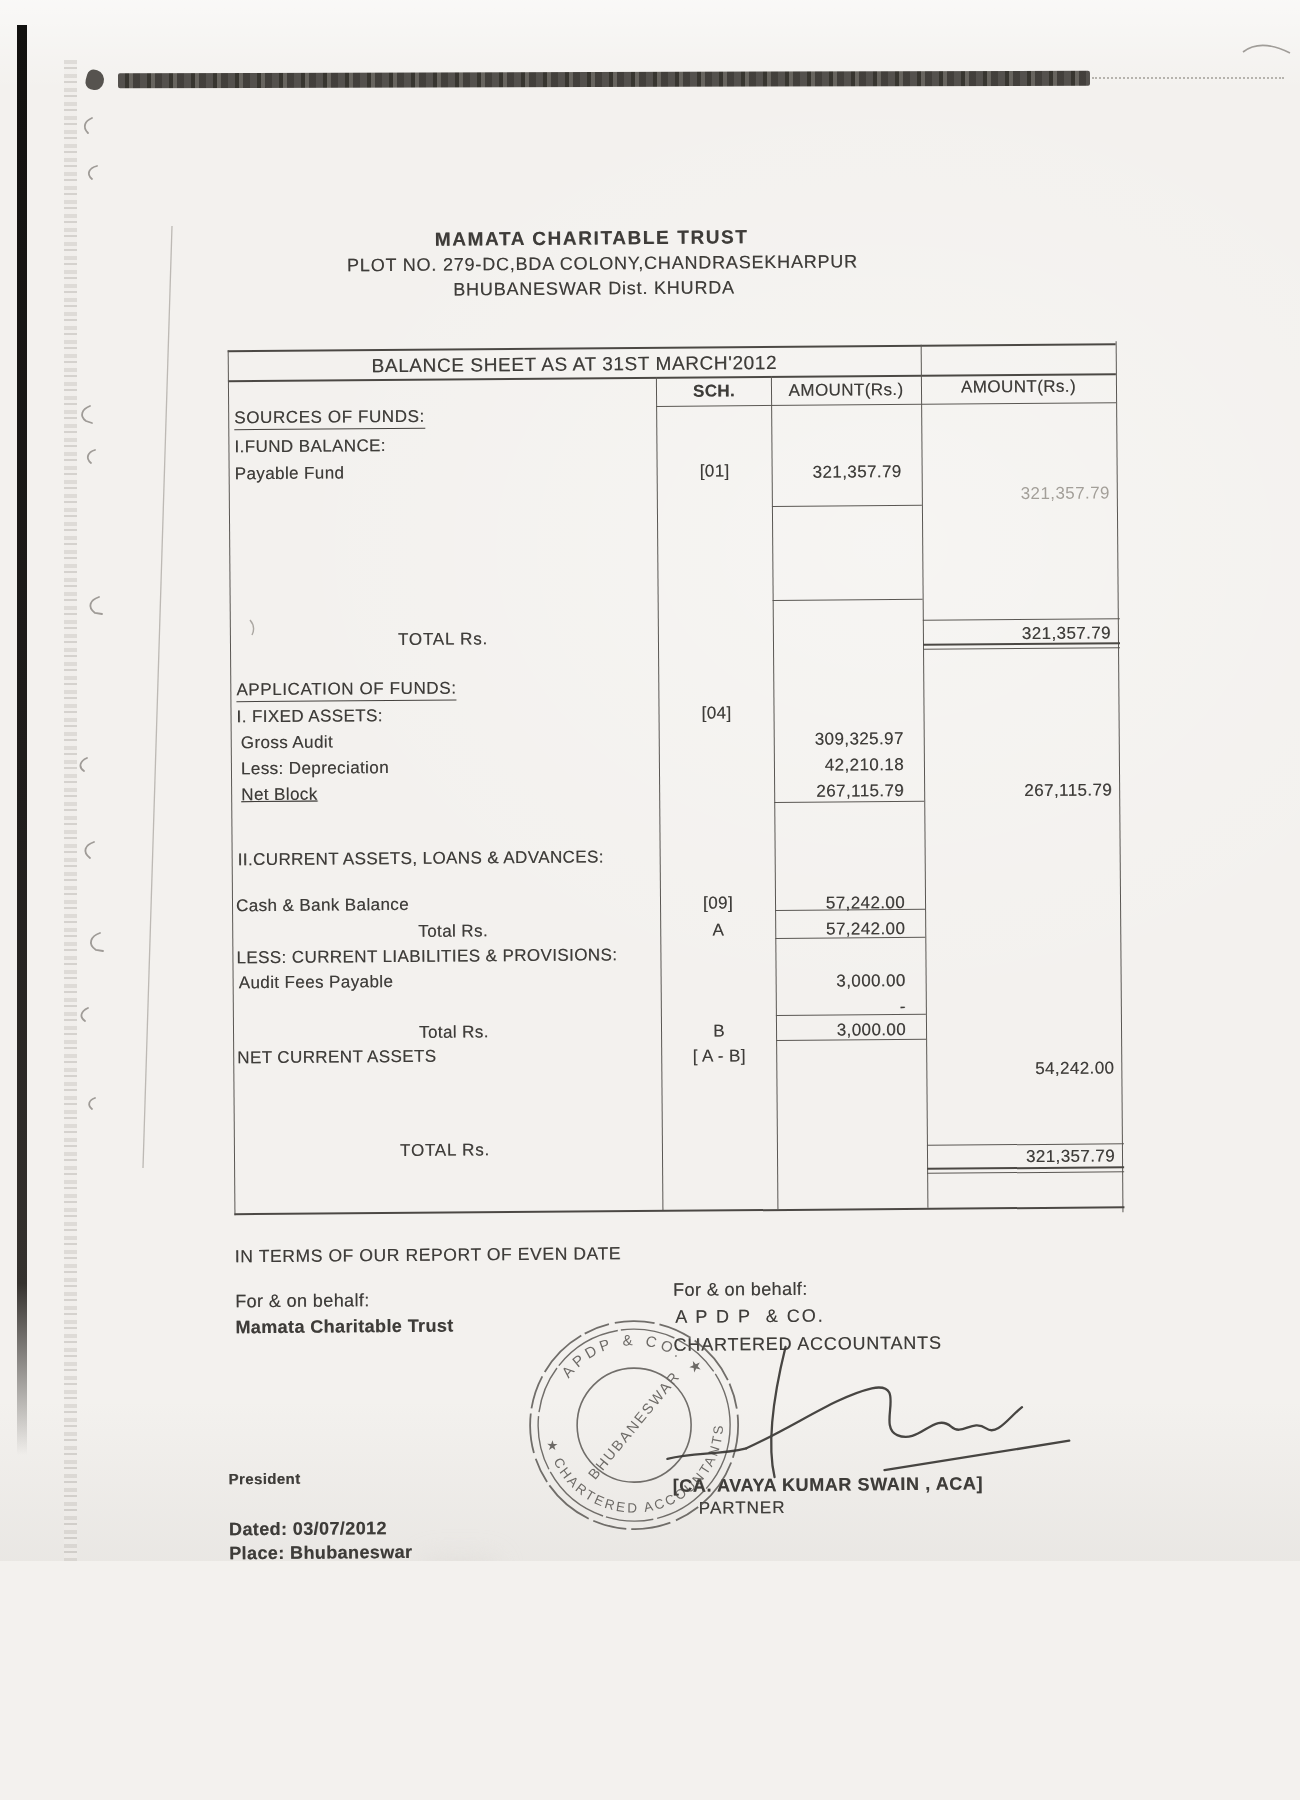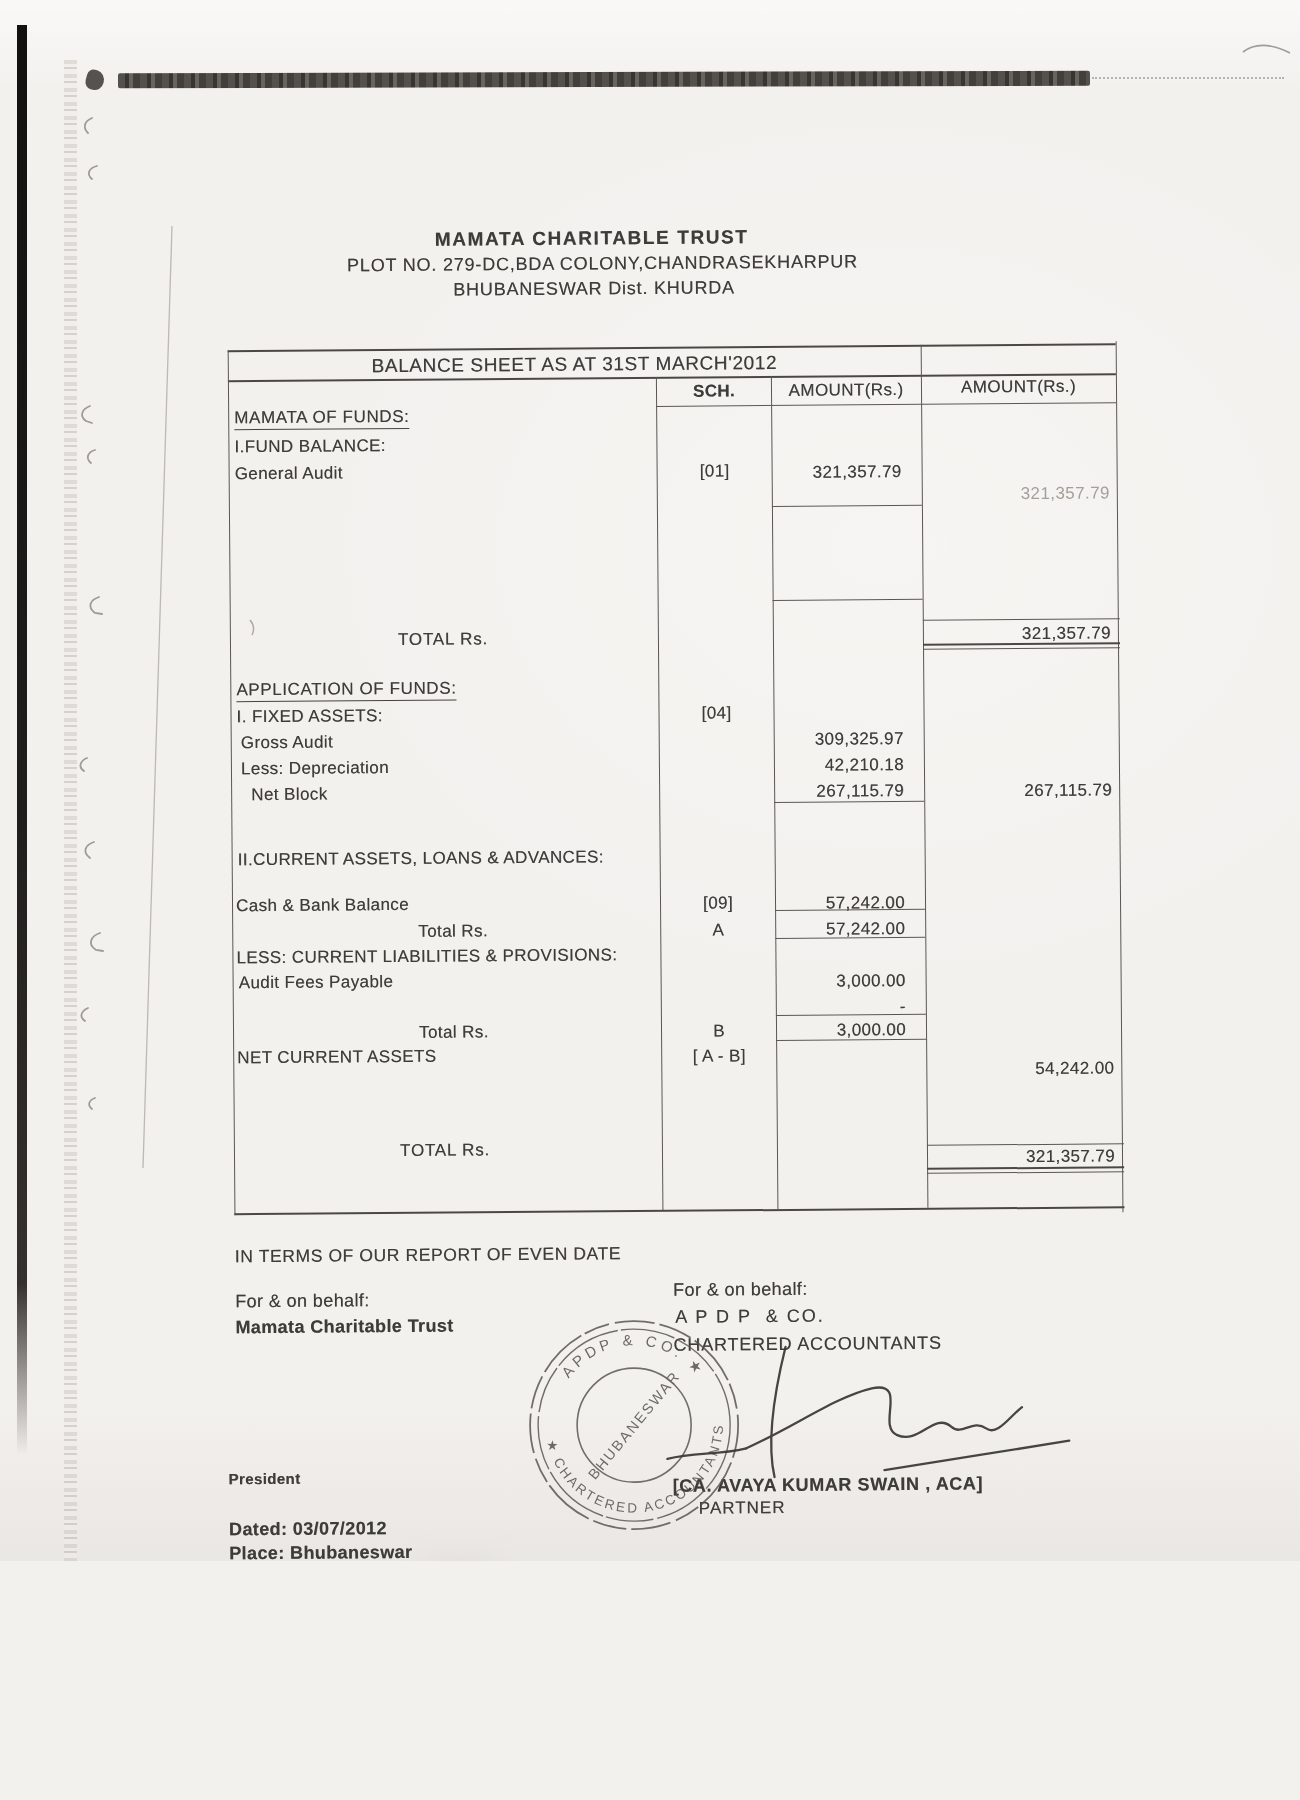--- a/index.html
+++ b/index.html
@@ -112,38 +112,38 @@
     <div class="hl" style="left:775px;top:1041px;width:150px"></div>
     <div class="hl" style="left:925px;top:1147px;width:197px"></div>
     <div class="hl hl2" style="left:925px;top:1170px;width:197px"></div>
     <div class="hl" style="left:925px;top:1175px;width:197px"></div>
 
     <span class="t ct" style="left:232px;top:354px;width:693px;font-size:19px;letter-spacing:.6px;">BALANCE SHEET AS AT 31ST MARCH'2012</span>
     <span class="t ct" style="left:662px;top:383px;width:112px;font-weight:bold;">SCH.</span>
     <span class="t ct" style="left:775px;top:383px;width:150px;">AMOUNT(Rs.)</span>
     <span class="t ct" style="left:925px;top:381px;width:195px;">AMOUNT(Rs.)</span>
 
-    <span class="t u" style="left:238px;top:406px;letter-spacing:.6px;">MAMATA OF FUNDS:</span>
+    <span class="t u" style="left:238px;top:406px;letter-spacing:.6px;">SOURCES OF FUNDS:</span>
     <span class="t" style="left:238px;top:435px;">I.FUND BALANCE:</span>
-    <span class="t" style="left:238px;top:462px;">General Audit</span>
+    <span class="t" style="left:238px;top:462px;">Payable Fund</span>
     <span class="t ct" style="left:662px;top:463px;width:112px;">[01]</span>
     <span class="t rt" style="left:775px;top:465px;width:130px;">321,357.79</span>
     <span class="t rt faint" style="left:925px;top:488px;width:188px;">321,357.79</span>
 
     <span class="t" style="left:400px;top:629px;letter-spacing:.8px;">TOTAL Rs.</span>
     <span class="t rt" style="left:925px;top:628px;width:188px;">321,357.79</span>
 
     <span class="t u" style="left:238px;top:678px;letter-spacing:.6px;">APPLICATION OF FUNDS:</span>
     <span class="t" style="left:238px;top:705px;">I. FIXED ASSETS:</span>
     <span class="t ct" style="left:662px;top:705px;width:112px;">[04]</span>
     <span class="t" style="left:242px;top:731px;">Gross Audit</span>
     <span class="t rt" style="left:775px;top:732px;width:130px;">309,325.97</span>
     <span class="t" style="left:242px;top:757px;">Less: Depreciation</span>
     <span class="t rt" style="left:775px;top:758px;width:130px;">42,210.18</span>
-    <span class="t" style="left:252px;top:783px;">Net Block</span>
+    <span class="t" style="left:242px;top:783px;text-decoration:underline;">Net Block</span>
     <span class="t rt" style="left:775px;top:784px;width:130px;">267,115.79</span>
     <span class="t rt" style="left:925px;top:785px;width:188px;">267,115.79</span>
 
     <span class="t" style="left:238px;top:848px;">II.CURRENT ASSETS, LOANS &amp; ADVANCES:</span>
 
     <span class="t" style="left:236px;top:894px;">Cash &amp; Bank Balance</span>
     <span class="t ct" style="left:662px;top:895px;width:112px;">[09]</span>
     <span class="t rt" style="left:775px;top:896px;width:130px;">57,242.00</span>
 
     <span class="t" style="left:418px;top:921px;">Total Rs.</span>

